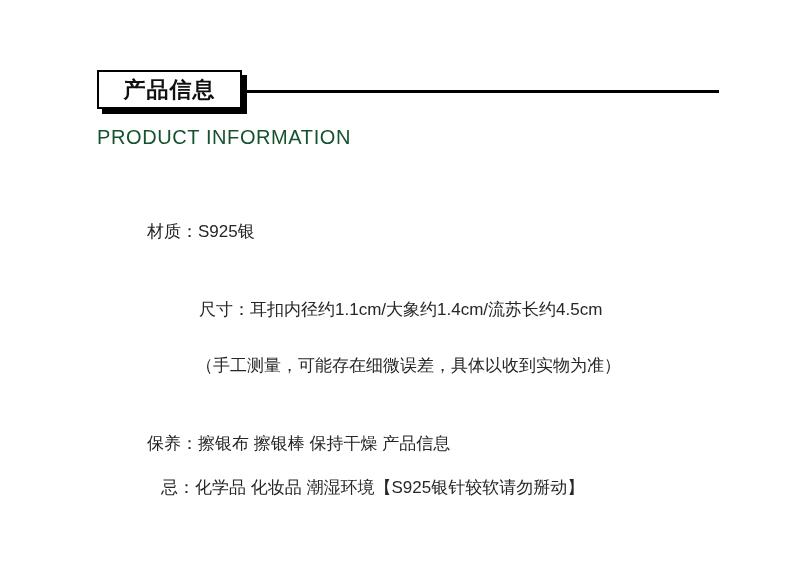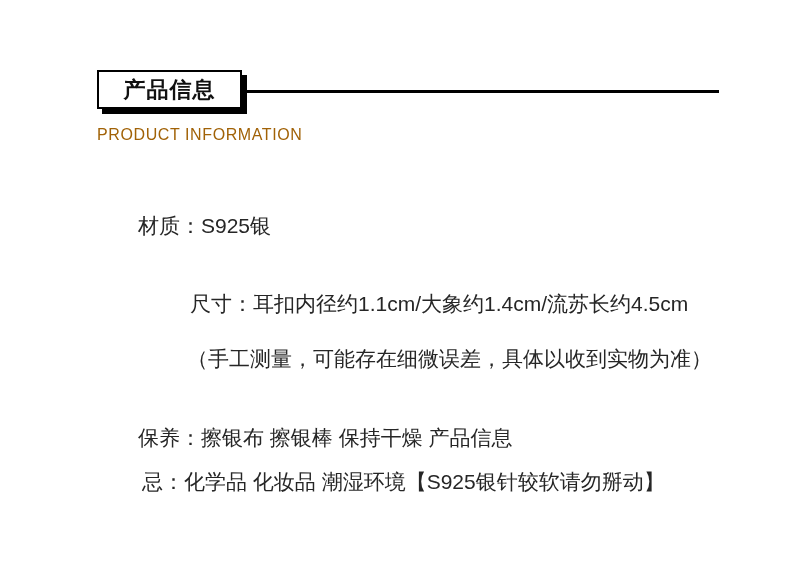--- a/index.html
+++ b/index.html
@@ -44,39 +44,39 @@
     font-size: 22px;
     font-weight: 700;
     color: #111111;
     letter-spacing: 1px;
     white-space: nowrap;
   }
   .title-en {
     position: absolute;
     left: 97px;
     top: 126px;
-    font-size: 16px;
+    font-size: 20px;
     font-weight: 400;
     letter-spacing: 0.6px;
-    color: #a16207;
+    color: #14532d;
     white-space: nowrap;
   }
   .info-line {
     position: absolute;
-    margin: 8px;
-    font-size: 21px;
+    margin: 17px;
+    font-size: 17px;
     line-height: 1.1;
     color: #262626;
     white-space: nowrap;
   }
   .line-material { left: 130px; top: 206px; }
   .line-size     { left: 182px; top: 284px; }
   .line-note     { left: 179px; top: 340px; font-family: Liberation Serif, serif; }
   .line-care     { left: 130px; top: 418px; }
-  .line-avoid    { left: 134px; top: 462px; }
+  .line-avoid    { left: 144px; top: 462px; }
 </style>
 </head>
 <body>
 
 <div class="page">
 
   <div class="header-line"></div>
 
   <div class="title-box">
     <span class="title-cn">产品信息</span>

